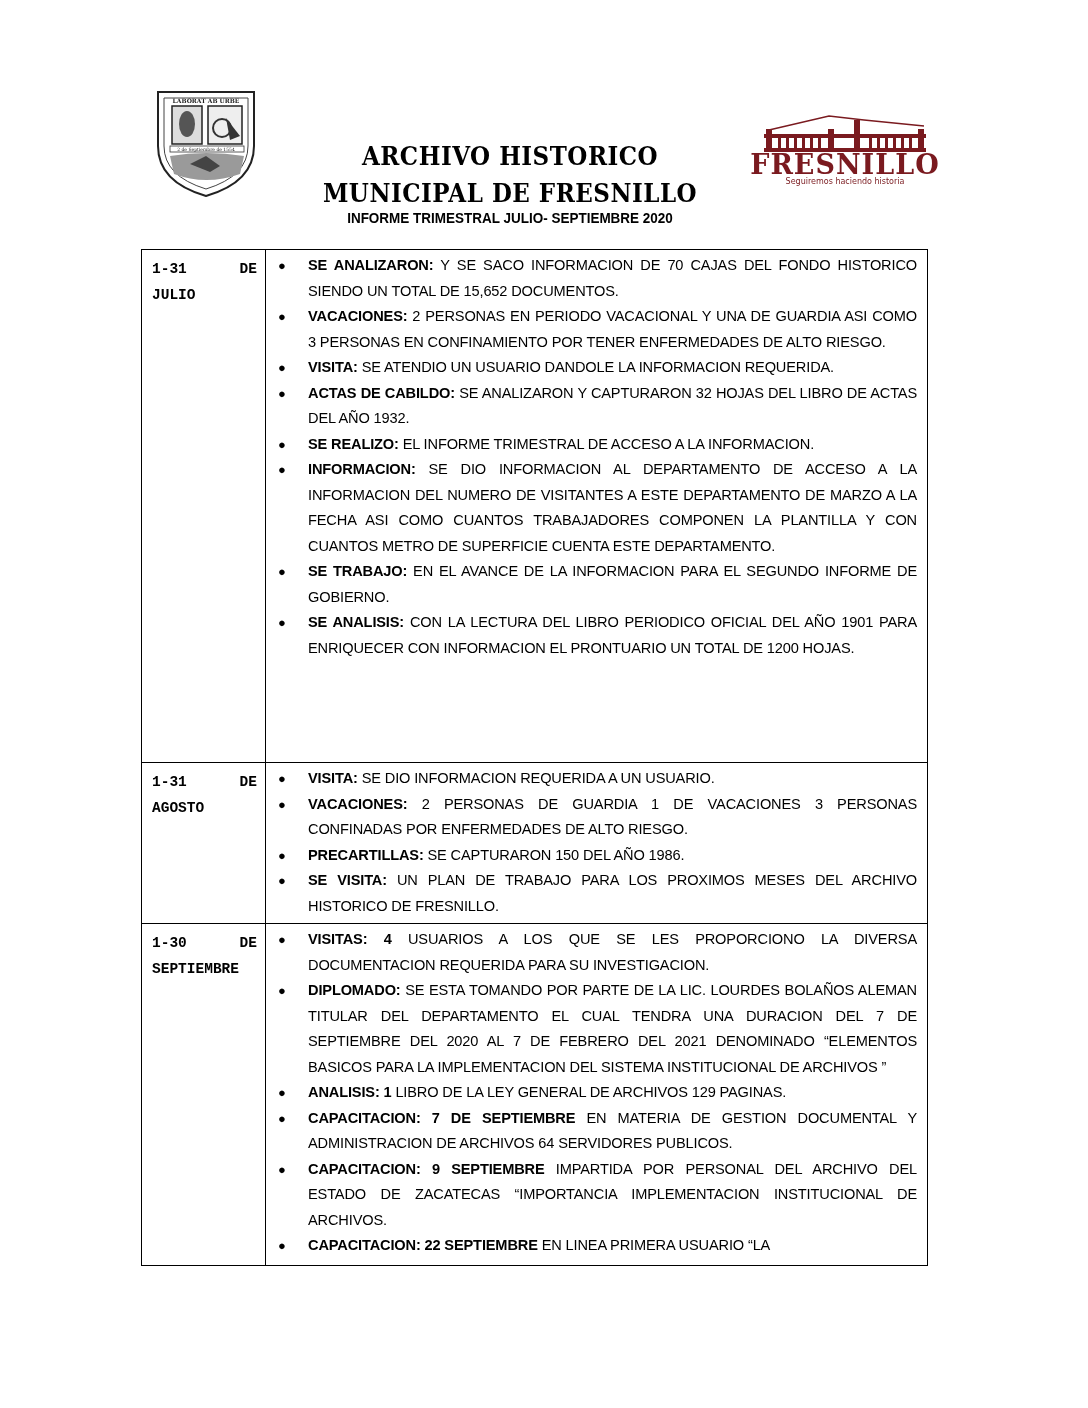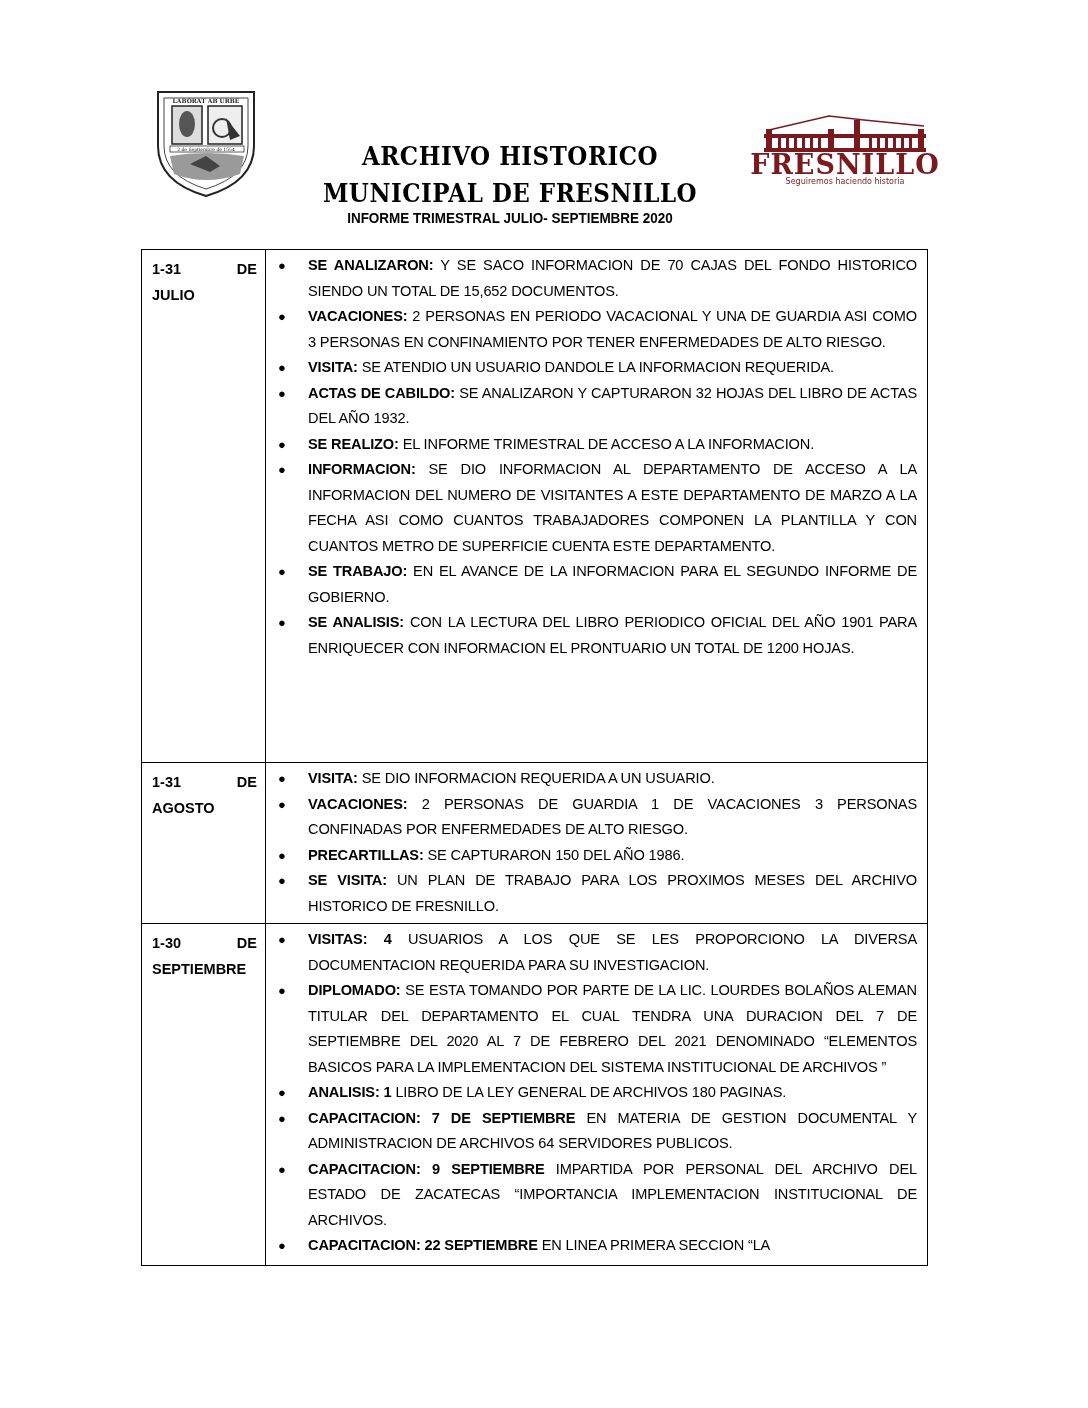--- a/index.html
+++ b/index.html
@@ -22,21 +22,21 @@
   
   table.report { position: absolute; left: 141px; top: 241px; width: 786px;
          border-collapse: collapse; table-layout: fixed;
          font-family: "Liberation Sans Narrow", "Liberation Sans", sans-serif; }
   table.report td, table.report th { border: 1.5px solid #000; vertical-align: top; padding: 0; }
   col.c1 { width: 124px; }
   col.c2 { width: 662px; }
   .hdr-row th { height: 40px; font-weight: bold; font-size: 14.5px; }
   .hdr-fecha { text-align: left; padding: 5px 0 0 10px !important; }
   .hdr-act { text-align: center; padding-top: 5px !important; }
-  .date-cell { padding: 6px 8px 0 10px !important; font-weight: bold; font-size: 14.5px; line-height: 26px; }
+  .date-cell { padding: 6px 8px 0 10px !important; font-weight: bold; font-size: 14.5px; line-height: 26px; font-family: Liberation Mono, monospace; }
   .date-line1 { display: flex; justify-content: space-between; }
   .act-cell { padding: 3px 10px 4px 8px !important; }
   ul.acts { list-style: none; margin: 0; padding: 0; }
   ul.acts li { position: relative; padding-left: 34px; font-size: 14.6px; line-height: 25.5px;
                text-align: justify; letter-spacing: -0.15px; transform-origin: left; }
   ul.acts li .bullet { position: absolute; left: 4px; top: 0; font-size: 13px; }
   ul.acts li b { font-weight: bold; }
   .july li { line-height: 26px; }
   .aug li { line-height: 24.5px; }
   .sep li { line-height: 24.4px; }
@@ -146,22 +146,22 @@
         <div class="date-line1">
               <span>1-30</span>
               <span>DE</span>
             </div>
         <div>SEPTIEMBRE</div>
       </td>
       <td class="act-cell">
         <ul class="acts sep">
           <li><span class="bullet">●</span><b>VISITAS: 4</b><span> USUARIOS A LOS QUE SE LES PROPORCIONO LA DIVERSA DOCUMENTACION REQUERIDA PARA SU INVESTIGACION.</span></li>
           <li><span class="bullet">●</span><b>DIPLOMADO:</b><span> SE ESTA TOMANDO POR PARTE DE LA LIC. LOURDES BOLAÑOS ALEMAN TITULAR DEL DEPARTAMENTO EL CUAL TENDRA UNA DURACION DEL 7 DE SEPTIEMBRE DEL 2020 AL 7 DE FEBRERO DEL 2021 DENOMINADO “ELEMENTOS BASICOS PARA LA IMPLEMENTACION DEL SISTEMA INSTITUCIONAL DE ARCHIVOS ”</span></li>
-          <li><span class="bullet">●</span><b>ANALISIS: 1</b><span> LIBRO DE LA LEY GENERAL DE ARCHIVOS 180 PAGINAS.</span></li>
+          <li><span class="bullet">●</span><b>ANALISIS: 1</b><span> LIBRO DE LA LEY GENERAL DE ARCHIVOS 129 PAGINAS.</span></li>
           <li><span class="bullet">●</span><b>CAPACITACION: 7 DE SEPTIEMBRE</b><span> EN MATERIA DE GESTION DOCUMENTAL Y ADMINISTRACION DE ARCHIVOS 64 SERVIDORES PUBLICOS.</span></li>
           <li><span class="bullet">●</span><b>CAPACITACION: 9 SEPTIEMBRE</b><span> IMPARTIDA POR PERSONAL DEL ARCHIVO DEL ESTADO DE ZACATECAS “IMPORTANCIA IMPLEMENTACION INSTITUCIONAL DE ARCHIVOS.</span></li>
-          <li><span class="bullet">●</span><b>CAPACITACION: 22 SEPTIEMBRE</b><span> EN LINEA PRIMERA SECCION “LA</span></li>
+          <li><span class="bullet">●</span><b>CAPACITACION: 22 SEPTIEMBRE</b><span> EN LINEA PRIMERA USUARIO “LA</span></li>
         </ul>
       </td>
     </tr>
   </tbody>
     </table>
 </div>
 
 </body></html>

